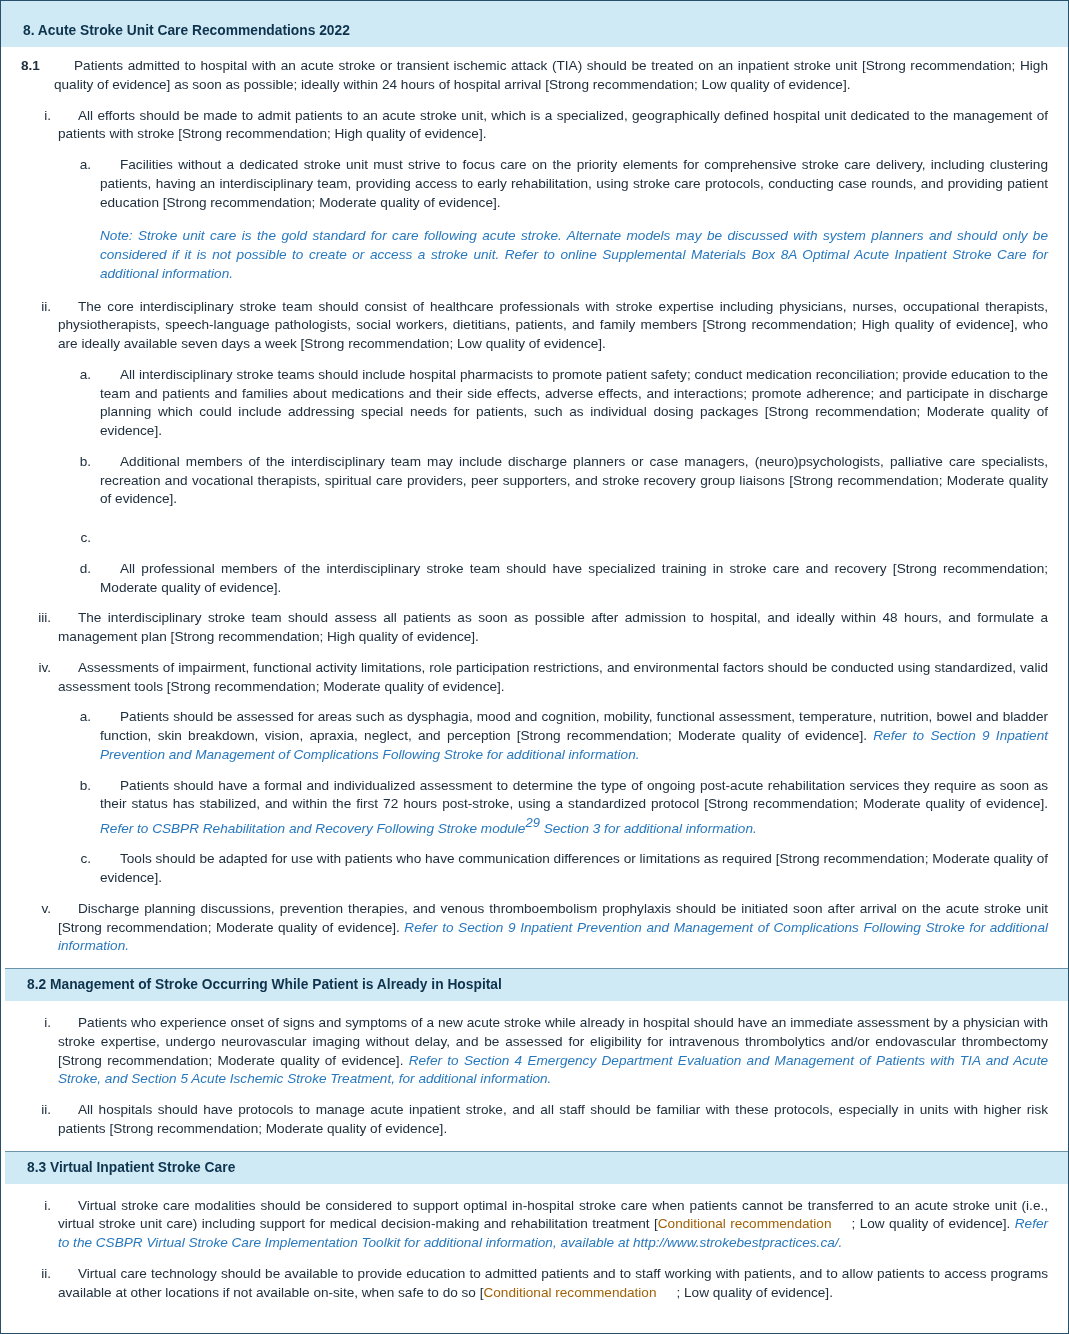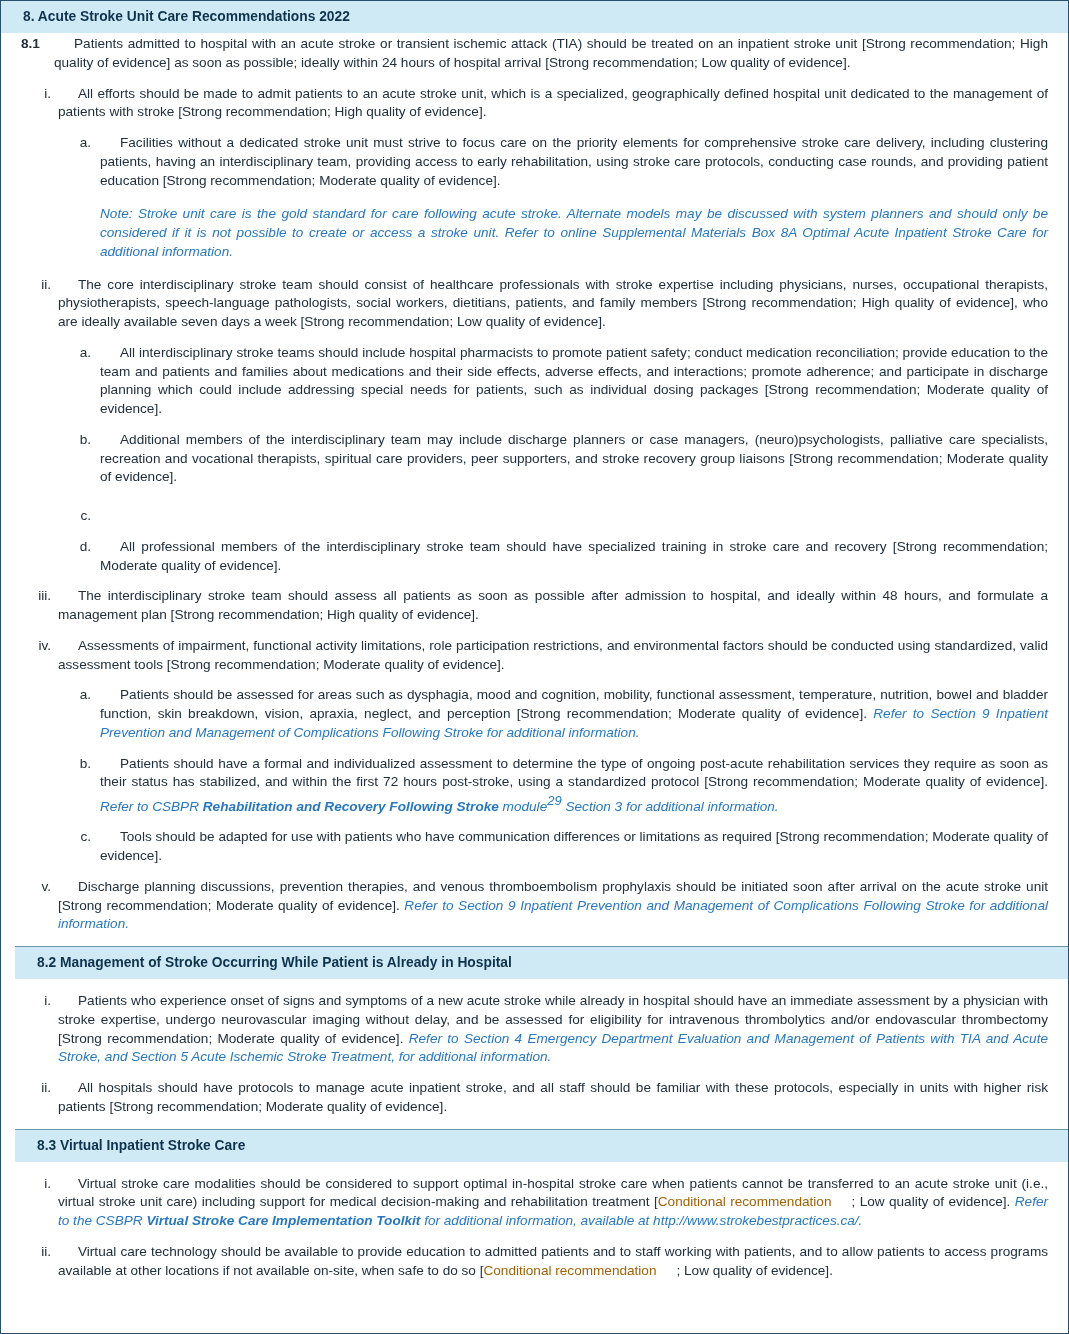--- a/index.html
+++ b/index.html
@@ -9,49 +9,49 @@
     border: 1px solid #28506b;
     background: #ffffff;
     overflow: hidden;
     font-family: "Liberation Sans", "DejaVu Sans", sans-serif;
     color: #20303f;
     font-size: 13.6px;
     line-height: 1.38;
   }
   .title-bar {
     background: #cfe9f5;
-    padding: 6px 22px 7px 22px;
+    padding: 20px 22px 7px 22px;
     font-weight: bold;
     font-size: 13.8px;
     color: #0e334d;
-    margin-bottom: 2px;
+    margin-bottom: 10px;
   }
   .section-bar {
     background: #cfe9f5;
     border-top: 1px solid #6b93aa;
     padding: 6px 22px 7px 22px;
     font-weight: bold;
     font-size: 13.8px;
     color: #0e334d;
-    margin: 4px 0 13px 14px;
+    margin: 4px 0 13px 4px;
   }
   .item { display: flex; margin: 0 0 12px 0; }
   .item .label { flex: none; text-align: right; white-space: nowrap; }
   .item .text { flex: 1; text-align: justify; }
   .l1 { padding: 0 20px 0 20px; }
   .l1 .label { width: 26px; margin-right: 7px; font-weight: bold; text-align: left; }
   .l2 { padding: 0 20px 0 26px; }
   .l2 .label { width: 24px; margin-right: 7px; }
   .l3 { padding: 0 20px 0 74px; }
   .l3 .label { width: 16px; margin-right: 9px; }
   .note { margin: 15px 20px 14px 99px; text-align: justify; }
   .gap-lg { margin-top: 20px; }
   .seg-n { color: #20303f; margin-left: 20px; }
   .seg-ref, .seg-url { color: #2878be; font-style: italic; }
-  .seg-refb { color: #2878be; font-style: italic; font-weight: bold; }
+  .seg-refb { color: #2878be; font-style: italic; font-weight: normal; }
   .seg-red { color: #a16207; }
   sup.seg-sup { color: #2878be; font-style: italic; font-size: 13px; }
 </style>
 </head>
 <body>
 
 <div class="page">
   <div class="title-bar">
     <span>8. Acute Stroke Unit Care Recommendations 2022</span>
   </div>

